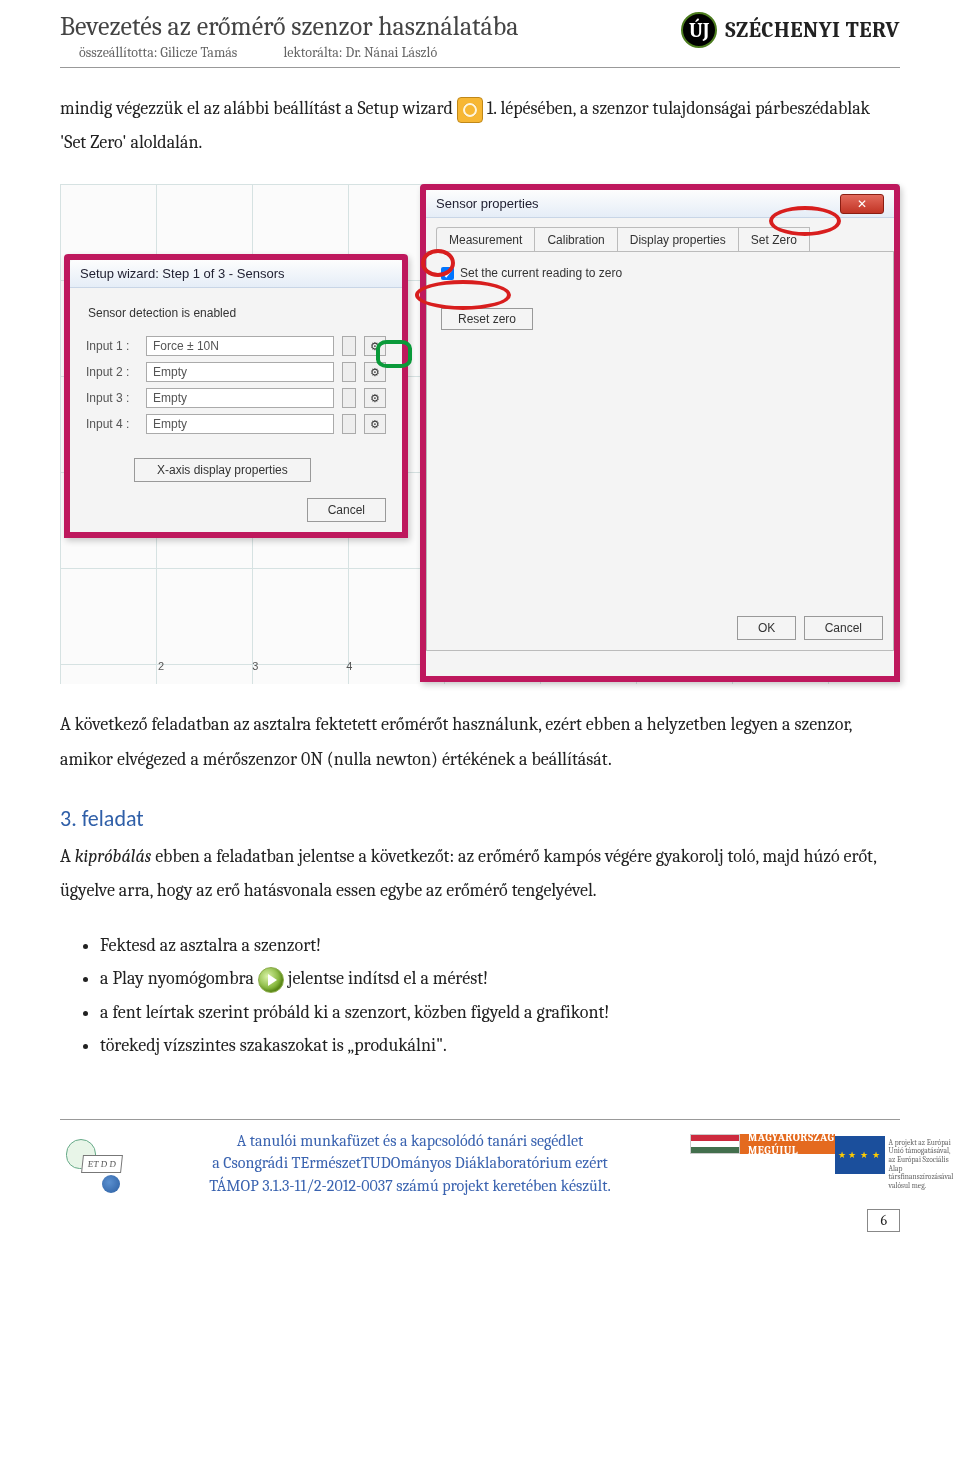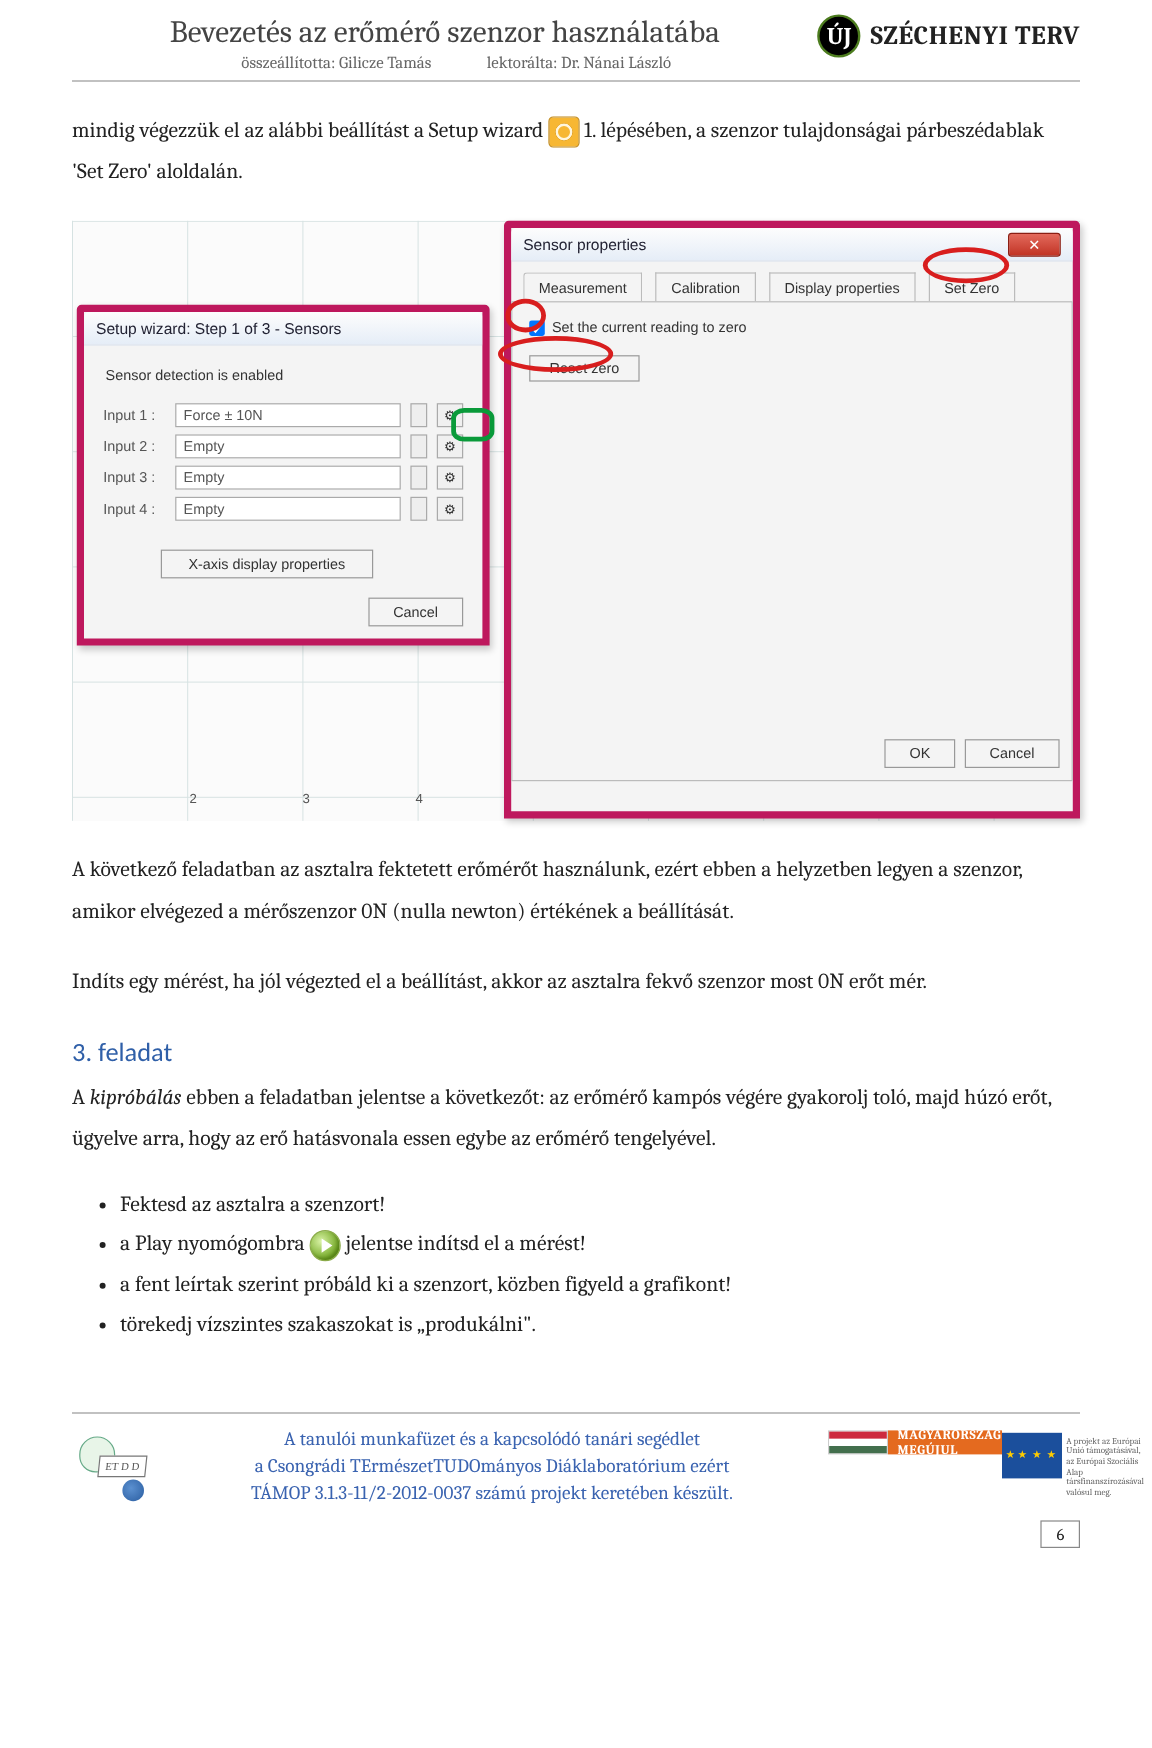--- a/index.html
+++ b/index.html
@@ -14,21 +14,21 @@
     padding: 0 60px 40px 60px;
   }
   
   .doc-header {
     border-bottom: 1.5px solid #999;
     padding: 12px 0 6px 0;
     display: flex;
     justify-content: space-between;
     align-items: flex-start;
   }
-  .doc-header-left { flex:1;text-align:center; }
+  .doc-header-left { flex:1; }
   .doc-title { font-size: 26px; color: #444; margin:0 0 2px 0; }
   .doc-sub { font-size: 14px; color: #666; margin-left: 19px; }
   .doc-sub .gap { display:inline-block; width:40px; }
   .header-logo {
     display:flex; align-items:center; gap:8px;
   }
   .uj-badge {
     background:#000000; color:#fff; font-weight:bold; font-size:20px;
     width:36px; height:36px; border-radius:50%; display:flex;
     align-items:center; justify-content:center; border:2px solid #4d7d1f;
@@ -76,36 +76,36 @@
     display:flex; align-items:center; padding:0 10px;
     font-size:13px; color:#223;
     border-radius:4px 4px 0 0;
   }
   .win-close {
     margin-left:auto; width:44px; height:20px; border-radius:3px;
     background: linear-gradient(#e36a5c,#c13425);
     color:#fff; display:flex; align-items:center; justify-content:center;
     border:1px solid #8b1e13; font-size:12px;
   }
-  .tabstrip { padding:8px 10px 0 10px; display:flex; gap:12px; align-items:flex-end; }
+  .tabstrip { padding:8px 10px 0 10px; display:flex; gap:0; align-items:flex-end; }
   .tab {
     padding:5px 12px; border:1px solid #bbb; border-bottom:none;
     background:#f4f4f4; font-size:12px; color:#333;
     position:relative; top:1px;
   }
   .tab.first { border-top-left-radius:3px; }
   .tab + .tab { margin-left:-1px; }
   .tab-panel { border:1px solid #bbb; background:#f4f4f4; padding:14px; }
   .circle-red {
     position:absolute; border:4px solid #d81e1e; border-radius:50%;
   }
   .circle-green {
     position:absolute; border:4px solid #0a9a3a; border-radius:30%;
   }
-  .check-row { display:flex; align-items:center; gap:6px; margin-bottom:16px; }
+  .check-row { display:flex; align-items:center; gap:6px; margin-bottom:28px; }
   .check-row input { margin:0; }
   .reset-btn {
     display:inline-block; border:1px solid #999; padding:3px 16px; background:#f4f4f4;
     font-size:12px;
   }
   .sensor-win { left:4px; top:70px; width:344px; }
   .sensor-body { padding:14px 16px 10px; }
   .sensor-row { display:flex; align-items:center; gap:8px; margin:6px 0; }
   .sensor-label { width:52px; color:#555; }
   .sensor-field {
@@ -300,21 +300,20 @@
         <div class="xaxis-btn">X-axis display properties</div>
 
         <div class="bottom-btns">
           <span class="winbtn">Cancel</span>
         </div>
       </div>
     </div>
   </div>
 
   <p class="body-text">A következő feladatban az asztalra fektetett erőmérőt használunk, ezért ebben a helyzetben legyen a szenzor, amikor elvégezed a mérőszenzor 0N (nulla newton) értékének a beállítását.</p>
-  <p class="body-text">Indíts egy mérést, ha jól végezted el a beállítást, akkor az asztalra fekvő szenzor most 0N erőt mér.</p>
 
   <div class="task-head">3. feladat</div>
 
   <p class="body-text" style="margin-top:4px;">
     <span>A </span><em>kipróbálás</em><span> ebben a feladatban jelentse a következőt: az erőmérő kampós végére gyakorolj toló, majd húzó erőt, ügyelve arra, hogy az erő hatásvonala essen egybe az erőmérő tengelyével.</span>
   </p>
 
   <ul class="bullets">
     <li>Fektesd az asztalra a szenzort!</li>
     <li>

